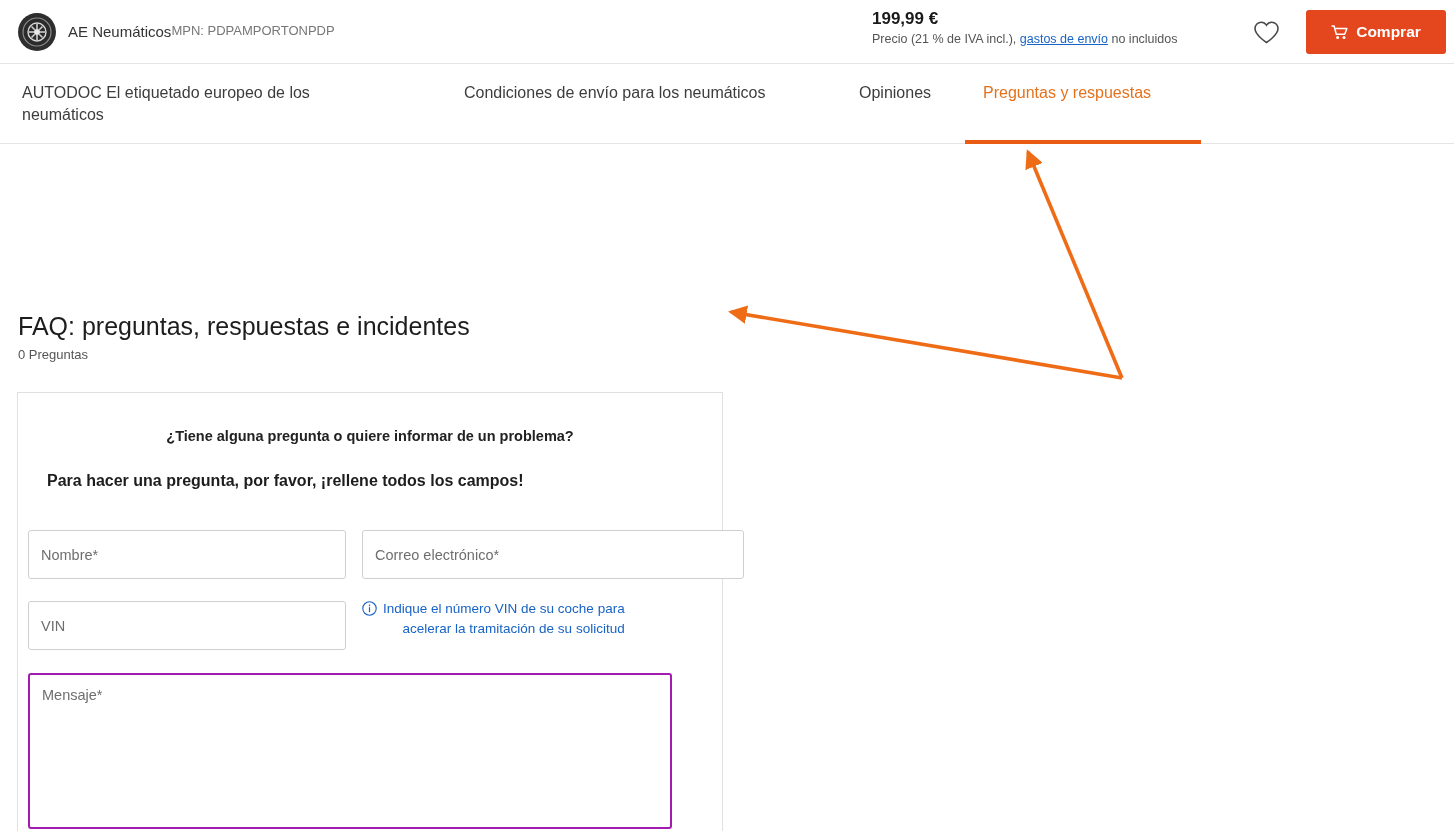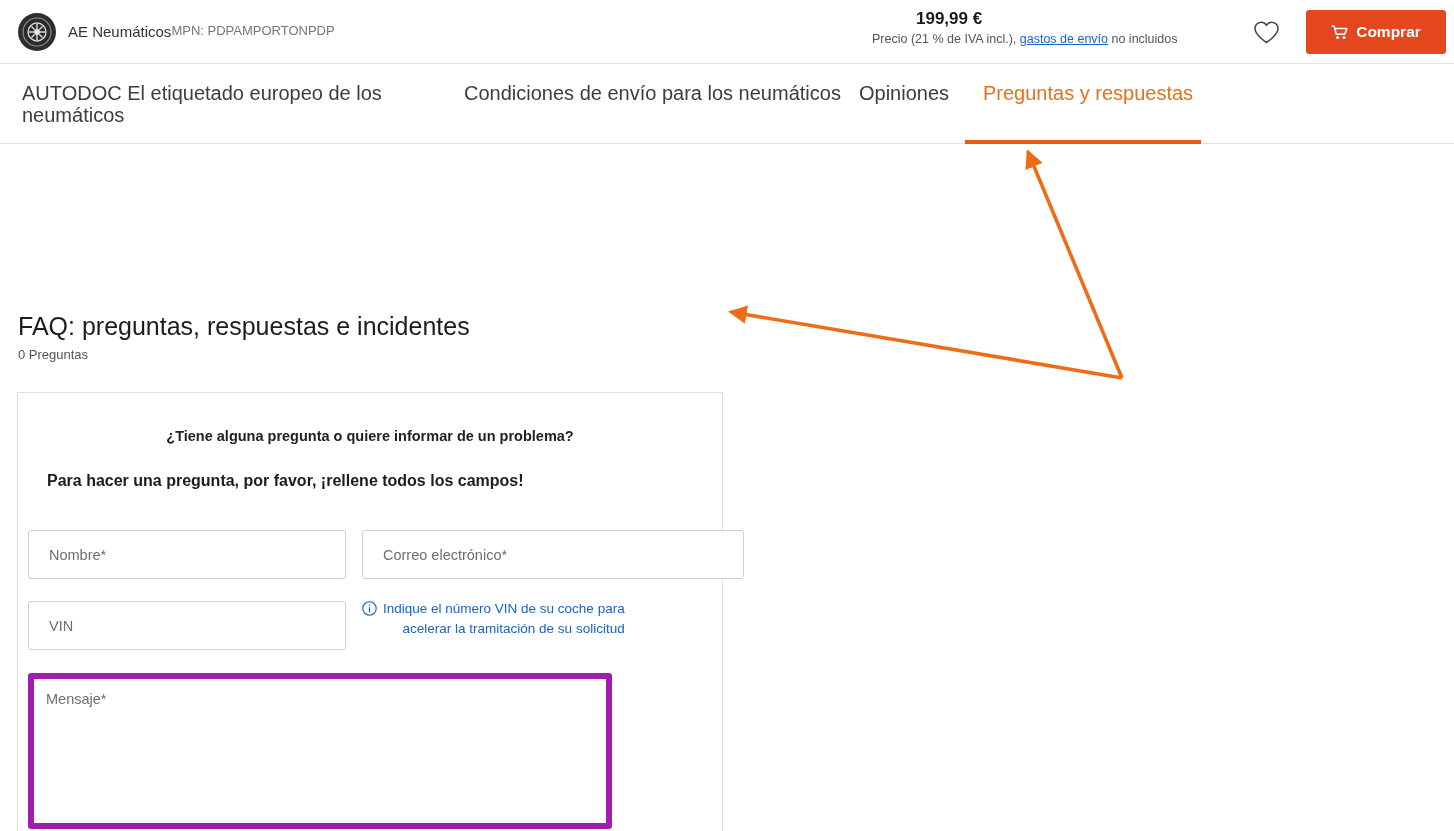--- a/index.html
+++ b/index.html
@@ -31,21 +31,21 @@
   }
   .prod-info { display: flex; justify-content: center; }
   .prod-name { font-size: 15px; color: #333; line-height: 19px; }
   .prod-mpn { font-size: 13px; color: #777; line-height: 18px; }
 
   .price-block {
     position: absolute;
     left: 872px; top: 8px;
     display: flex; flex-direction: column;
   }
-  .price-main { font-size: 17px; font-weight: bold; color: #1a1a1a; line-height: 22px; margin-left: 44px; }
+  .price-main { font-size: 17px; font-weight: bold; color: #1a1a1a; line-height: 22px; }
   .price-sub { font-size: 12.5px; color: #555; line-height: 18px; }
   .price-sub a { color: #1763c6; text-decoration: underline; text-align: center; }
 
   .wish-btn {
     position: absolute; left: 1248px; top: 14px;
     width: 36px; height: 36px;
     display: flex; align-items: center; justify-content: center;
     cursor: pointer;
     background: none; border: none; padding: 0;
   }
@@ -66,21 +66,21 @@
 
   
   .tabbar {
     position: relative;
     height: 80px;
     border-bottom: 1px solid #e4e4e4;
     background: #fff;
   }
   .tab {
     position: absolute;
-    font-size: 20px;
+    font-size: 16px;
     color: #3d3d3d;
     cursor: pointer;
     line-height: 22px;
   }
   .tab.t0 { left: 22px;  top: 18px; width: 360px; }
   .tab.t1 { left: 464px; top: 18px; }
   .tab.t2 { left: 859px; top: 18px; }
   .tab.t3 { left: 983px; top: 18px; color: #e4721d; }
   .tab-underline {
     position: absolute;
@@ -129,21 +129,21 @@
     color: #1d1d1d;
     font-weight: bold;
     margin: 26px 0 0 29px;
   }
   .txt {
     border: 1px solid #cfcfcf;
     border-radius: 3px;
     font-size: 14.5px;
     color: #333;
     font-family: "Liberation Sans", sans-serif;
-    padding: 0 20px;
+    padding: 0 12px;
     background: #fff;
     outline: none;
   }
   .txt::placeholder { color: #6e6e6e; }
   .f-nombre { position: absolute; left: 28px; top: 386px; width: 318px; height: 49px; }
   .f-email  { position: absolute; left: 362px; top: 386px; width: 382px; height: 49px; }
   .f-vin    { position: absolute; left: 28px; top: 457px; width: 318px; height: 49px; }
 
   .vin-hint {
     position: absolute;
@@ -157,22 +157,22 @@
   }
   .vin-hint .info-i {
     flex: 0 0 auto;
     margin-top: 2px;
   }
   .vin-hint span.txt-part { text-align: right; display: block; }
 
   .f-msg {
     position: absolute;
     left: 28px; top: 529px;
-    width: 584px; height: 156px;
-    border: 6px solid #a21caf;
+    width: 644px; height: 156px;
+    border: 2px solid #a21caf;
     border-radius: 3px;
     font-size: 14.5px;
     color: #333;
     font-family: "Liberation Sans", sans-serif;
     padding: 12px;
     resize: none;
     outline: none;
   }
   .f-msg::placeholder { color: #6e6e6e; }
 

